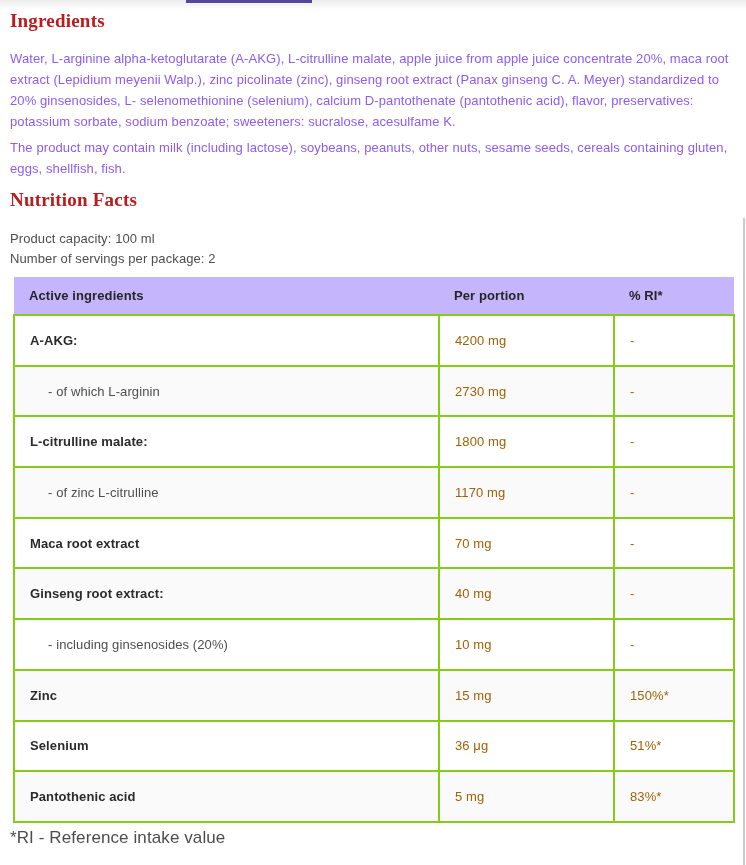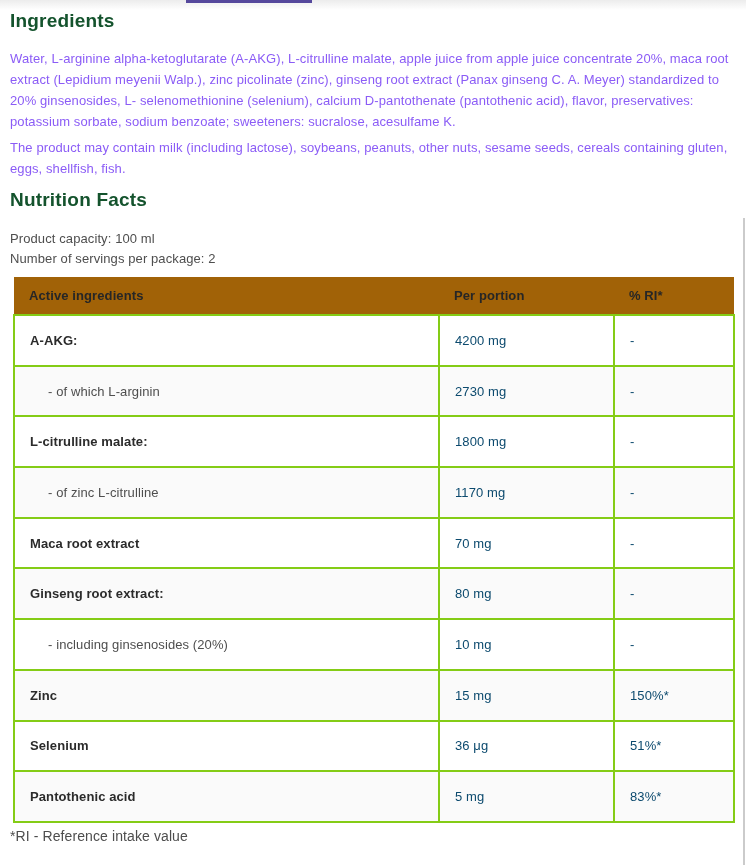--- a/index.html
+++ b/index.html
@@ -20,22 +20,22 @@
     background: #55489c;
   }
   .scroll-line {
     position: absolute; top: 218px; right: 1px; width: 2px; height: 647px;
     background: #cbcbcb;
   }
   .content {
     position: absolute; top: 0; left: 10px; width: 723px;
   }
   .section-title {
-    font-size: 19px; font-weight: bold; color: #14532d;
-    line-height: 21px; letter-spacing: 0.2px; margin: 0;
+    font-size: 19px; font-weight: bold; color: #b91c1c;
+    line-height: 21px; letter-spacing: 0.2px; margin: 0; font-family: Liberation Serif, serif;
   }
   #ingredients-title { margin-top: 10px; }
   #nutrition-title { margin-top: 10px; }
   .body-text {
     font-size: 13px; line-height: 21px; color: #8b5cf6;
     letter-spacing: 0.1px; margin: 0;
   }
   .desc { margin-top: 17px; }
   .allergen { margin-top: 5px; }
   .product-info { margin-top: 19px; }
@@ -50,36 +50,36 @@
   col.c1 { width: 425px; }
   col.c2 { width: 175px; }
   col.c3 { width: 120px; }
   table.nutrition th {
     border: none;
     text-align: left;
     font-size: 13px; font-weight: bold; color: #262626;
     letter-spacing: 0.1px;
     height: 37px; vertical-align: middle;
     padding: 0 15px;
-    background: #a16207;
+    background: #c4b5fd;
   }
   table.nutrition td {
     border: 2px solid #84cc16;
     height: 48.7px;
     vertical-align: middle;
     padding: 0 15px;
     font-size: 13px;
     letter-spacing: 0.1px;
   }
   table.nutrition tbody tr:nth-child(even) { background: #fafafa; }
   td.cell-label { font-weight: bold; color: #2b2b2b; }
   td.cell-label.indent { font-weight: normal; color: #4e4e4e; padding-left: 33px; }
-  td.cell-value, td.cell-ri { color: #0c4a6e; font-weight: normal; }
+  td.cell-value, td.cell-ri { color: #a16207; font-weight: normal; }
   .footnote {
-    font-size: 14px; color: #4d4d4d; letter-spacing: 0.1px;
+    font-size: 17px; color: #4d4d4d; letter-spacing: 0.1px;
     margin: 5px 0 0;
   }
 </style>
 </head>
 <body>
 
 <div class="top-gradient"></div>
 <div class="tab-indicator"></div>
 <div class="scroll-line"></div>
 
@@ -132,21 +132,21 @@
     <td class="cell-value">1170 mg</td>
     <td class="cell-ri">-</td>
   </tr>
         <tr>
     <td class="cell-label">Maca root extract</td>
     <td class="cell-value">70 mg</td>
     <td class="cell-ri">-</td>
   </tr>
         <tr>
     <td class="cell-label">Ginseng root extract:</td>
-    <td class="cell-value">80 mg</td>
+    <td class="cell-value">40 mg</td>
     <td class="cell-ri">-</td>
   </tr>
         <tr>
     <td class="cell-label indent">- including ginsenosides (20%)</td>
     <td class="cell-value">10 mg</td>
     <td class="cell-ri">-</td>
   </tr>
         <tr>
     <td class="cell-label">Zinc</td>
     <td class="cell-value">15 mg</td>

